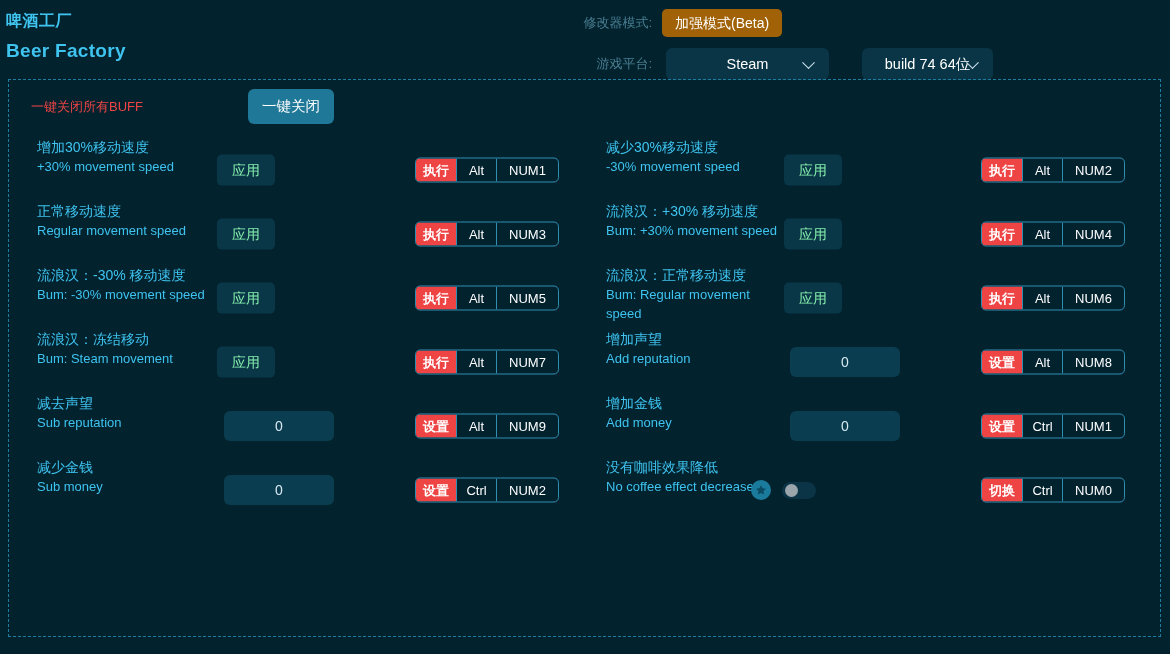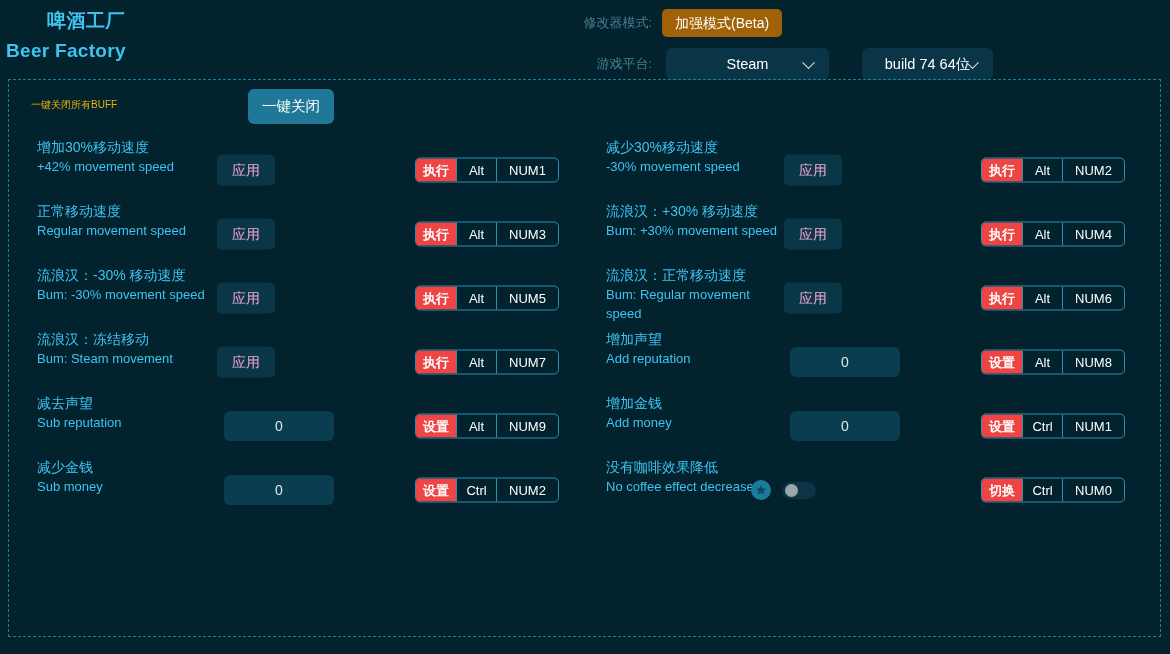--- a/index.html
+++ b/index.html
@@ -8,23 +8,22 @@
     background: #02222e;
     font-family: "Liberation Sans", "DejaVu Sans", sans-serif;
     overflow: hidden;
   }
   body { position: relative; }
 
   
   .header { position: absolute; left: 0; top: 0; width: 1170px; height: 78px; }
   .brand { position: absolute; left: 6px; top: 8px; }
   .brand-cn {
-    font-size: 19px; font-weight: bold; color: #3fc3ef; line-height: 26px;
+    font-size: 16px; font-weight: bold; color: #3fc3ef; line-height: 26px;
     letter-spacing: .5px;
-    margin-left: 41px;
   }
   .brand-en {
     font-size: 19px; font-weight: bold; color: #3fc3ef; line-height: 26px;
     margin-top: 4px; letter-spacing: .3px;
   }
 
   .hdr-ctrls { position: absolute; left: 575px; top: 6px; width: 590px; }
   .hdr-row { display: flex; align-items: center; height: 34px; }
   .hdr-row.r2 { margin-top: 7px; }
   .hdr-label {
@@ -56,21 +55,21 @@
   }
 
   .col { position: absolute; top: 0; width: 576px; height: 100%; }
   .col-left  { left: 0; }
   .col-right { left: 576px; }
 
   
   .toprow { position: relative; height: 58px; }
   .allbuff-label {
     position: absolute; left: 22px; top: 18px;
-    color: #eab308; font-size: 10px; white-space: nowrap;
+    color: #ef4444; font-size: 13px; white-space: nowrap;
   }
   .closeall-btn {
     position: absolute; left: 239px; top: 9px;
     background: #1f7897; color: #fff; border: none; border-radius: 6px;
     font-size: 14.5px; padding: 8px 14px; cursor: pointer; font-family: inherit;
   }
   .hk-head { position: absolute; left: 20px; top: 6px; }
   .hk-head .cn { color: #ffffff; font-size: 14.5px; font-weight: bold; line-height: 19px; }
   .hk-head .en { color: #3fc3ef; font-size: 13.5px; line-height: 19px; }
 
@@ -85,21 +84,21 @@
   .col-left .lbl-en { white-space: nowrap; }
 
   .ctrl { position: absolute; top: 50%; transform: translateY(-50%); }
   .col-left  .ctrl.btn-pos   { left: 208px; }
   .col-right .ctrl.btn-pos   { left: 199px; }
   .col-left  .ctrl.input-pos { left: 215px; }
   .col-right .ctrl.input-pos { left: 205px; }
   .col-right .ctrl.tgl-pos   { left: 166px; }
 
   .apply-btn {
-    background: #0a3748; color: #f9a8d4; border: none; border-radius: 5px;
+    background: #0a3748; color: #86efac; border: none; border-radius: 5px;
     font-size: 14px; padding: 7px 15px; cursor: pointer; font-family: inherit;
     line-height: 1.2;
   }
   .num-input {
     background: #0a3d50; border: none; border-radius: 6px;
     width: 110px; height: 30px; color: #d8eaf0; font-size: 14px;
     text-align: center; font-family: inherit; outline: none;
   }
   .star-badge {
     width: 20px; height: 20px; border-radius: 50%; background: #1b7b9c;
@@ -166,21 +165,21 @@
 
   <div class="col col-left">
     <div class="toprow">
       <div class="allbuff-label">一键关闭所有BUFF</div>
       <button class="closeall-btn">一键关闭</button>
     </div>
     <div class="rows" id="left-rows">
         <div class="row">
           <div class="row-labels">
             <div class="lbl-cn">增加30%移动速度</div>
-            <div class="lbl-en">+42% movement speed</div>
+            <div class="lbl-en">+30% movement speed</div>
           </div>
           <button class="ctrl btn-pos apply-btn">应用</button>
           <div class="hk">
             <span class="hk-seg act">执行</span>
             <span class="hk-seg mod">Alt</span>
             <span class="hk-seg key">NUM1</span>
           </div>
         </div>
         <div class="row">
           <div class="row-labels">

